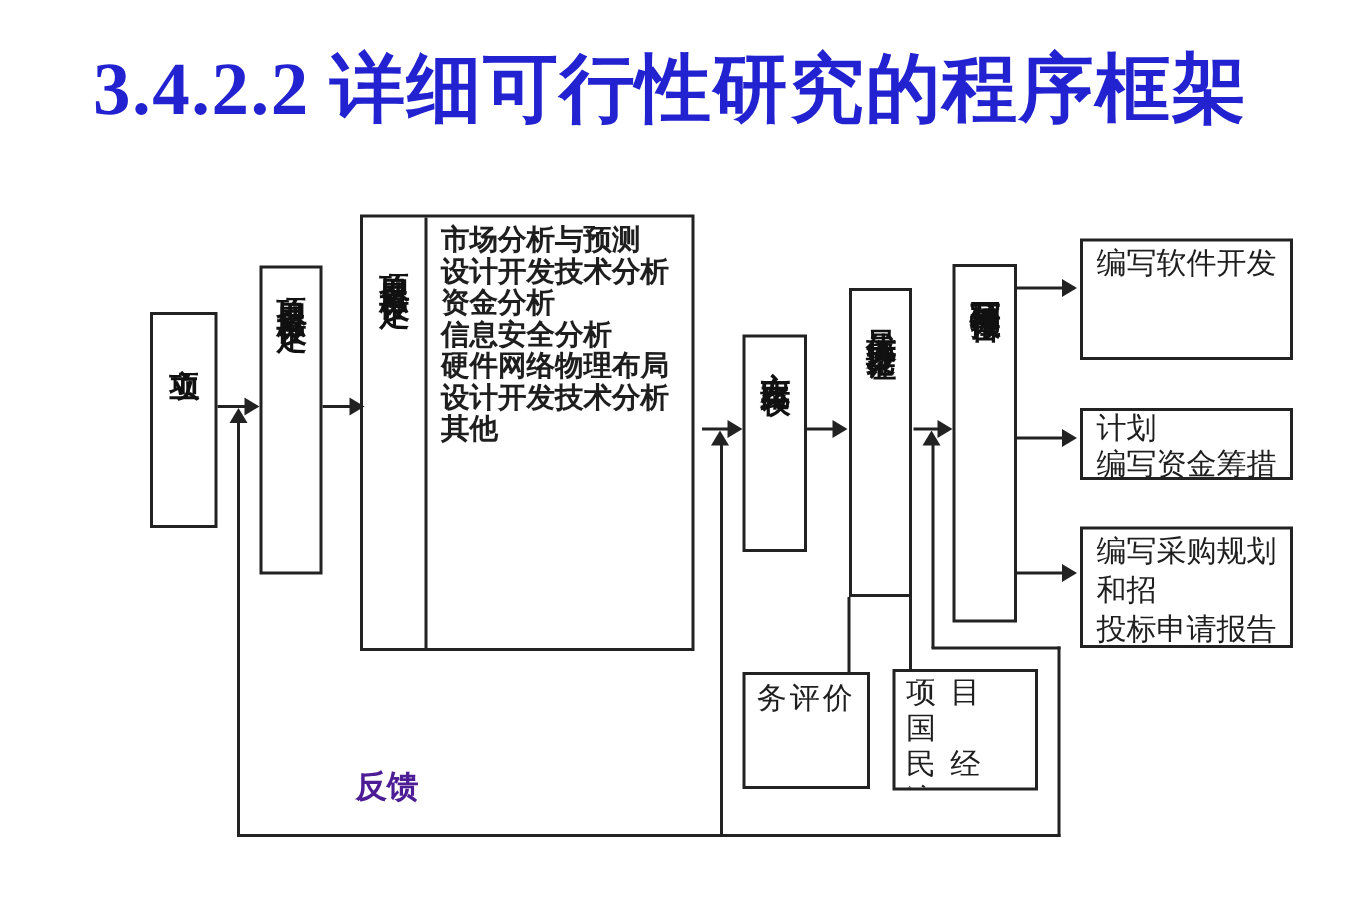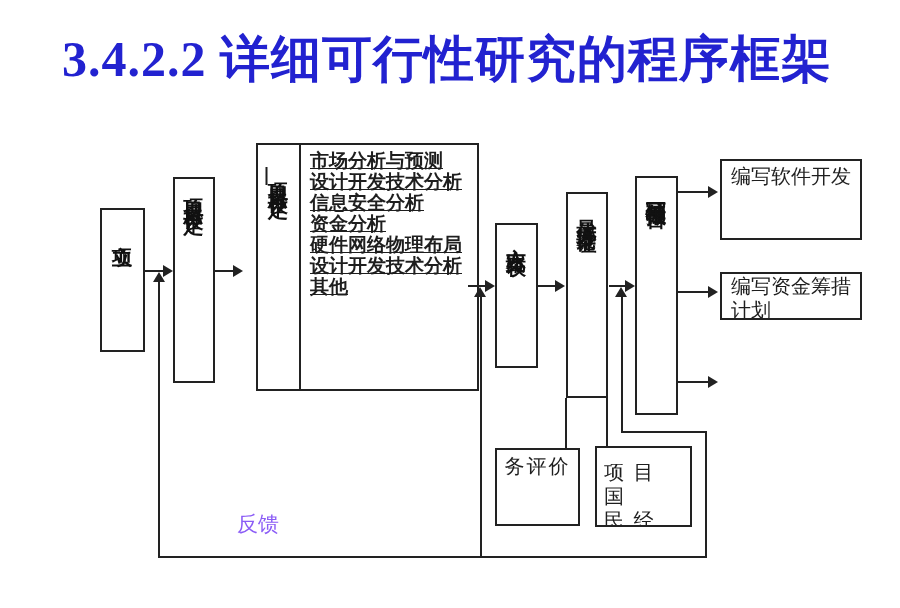--- a/index.html
+++ b/index.html
@@ -26,47 +26,47 @@
   .labelcol{width:41px;display:flex;justify-content:center;align-items:flex-start;padding-top:22px;box-sizing:border-box;}
   .divider{width:2px;background:#222222;align-self:stretch;}
   .listcol{flex:1;padding:5px 2px 0 9px;font-size:19px;font-weight:bold;line-height:21px;white-space:nowrap;overflow:hidden;}
   .hbox{justify-content:center;padding:2px 7px;font-size:20px;font-weight:normal;line-height:26px;overflow:hidden;}
   .hbox.tight{line-height:24px;padding-top:0;}
   .hbox .sp1{letter-spacing:2px;}
   .hl{position:absolute;height:2px;background:#222222;}
   .vl{position:absolute;width:2px;background:#222222;}
   .ar{position:absolute;width:0;height:0;border-left:10px solid #222222;border-top:6px solid transparent;border-bottom:6px solid transparent;}
   .au{position:absolute;width:0;height:0;border-bottom:10px solid #222222;border-left:6px solid transparent;border-right:6px solid transparent;}
-  .fb{position:absolute;left:237px;top:510px;font-size:21px;font-weight:normal;color:#8b5cf6;}
+  .fb{position:absolute;left:237px;top:510px;font-size:21px;font-weight:bold;color:#4c1d95;}
 </style>
 </head>
 <body>
 
 <div class="slide">
 
   <h1 class="title">3.4.2.2 详细可行性研究的程序框架</h1>
 
   <div class="box" style="left:100px;top:208px;width:45px;height:144px;">
     <div class="vtext" style="padding-top:20px;">立项</div>
   </div>
 
   <div class="box" style="left:173px;top:177px;width:42px;height:206px;">
     <div class="vtext" style="padding-top:4px;">项目目标设定</div>
   </div>
 
-  <div class="box bigbox" style="left:256px;top:143px;width:223px;height:248px;text-decoration:underline;">
+  <div class="box bigbox" style="left:240px;top:143px;width:223px;height:291px;">
     <div class="labelcol">
       <div class="vtext">项目目标设定</div>
     </div>
     <div class="divider"></div>
     <div class="listcol">
       <div>市场分析与预测</div>
       <div>设计开发技术分析</div>
+      <div>资金分析</div>
       <div>信息安全分析</div>
-      <div>资金分析</div>
       <div>硬件网络物理布局</div>
       <div>设计开发技术分析</div>
       <div>其他</div>
     </div>
   </div>
 
   <div class="box" style="left:495px;top:223px;width:43px;height:145px;">
     <div class="vtext" style="padding-top:7px;">方案比较</div>
   </div>
 
@@ -79,33 +79,40 @@
   </div>
 
   <div class="box hbox" style="left:720px;top:159px;width:142px;height:81px;">
     <div>
       <div>编写软件开发</div>
     </div>
   </div>
 
   <div class="box hbox tight" style="left:720px;top:272px;width:142px;height:48px;">
     <div>
+      <div>计划</div>
       <div>编写资金筹措</div>
-      <div>计划</div>
     </div>
   </div>
 
+  <div class="box hbox" style="left:720px;top:351px;width:142px;height:81px;">
+    <div>
+      <div>编写采购规划</div>
+      <div>和招</div>
+      <div>投标申请报告</div>
+    </div>
+  </div>
 
   <div class="box hbox tight" style="left:495px;top:448px;width:85px;height:78px;padding-top:4px;">
     <div>
       <div class="sp1">务评价</div>
     </div>
   </div>
 
-  <div class="box hbox tight" style="left:595px;top:446px;width:97px;height:81px;padding-top:12px;">
+  <div class="box hbox tight" style="left:595px;top:446px;width:97px;height:81px;padding-top:2px;">
     <div>
       <div class="sp1">项 目 国</div>
       <div class="sp1">民 经 济</div>
       <div class="sp1">评价</div>
     </div>
   </div>
 
   <div class="hl" style="left:145px;top:270px;width:19px;"></div>
   <div class="ar" style="left:163px;top:265px;"></div>
 

